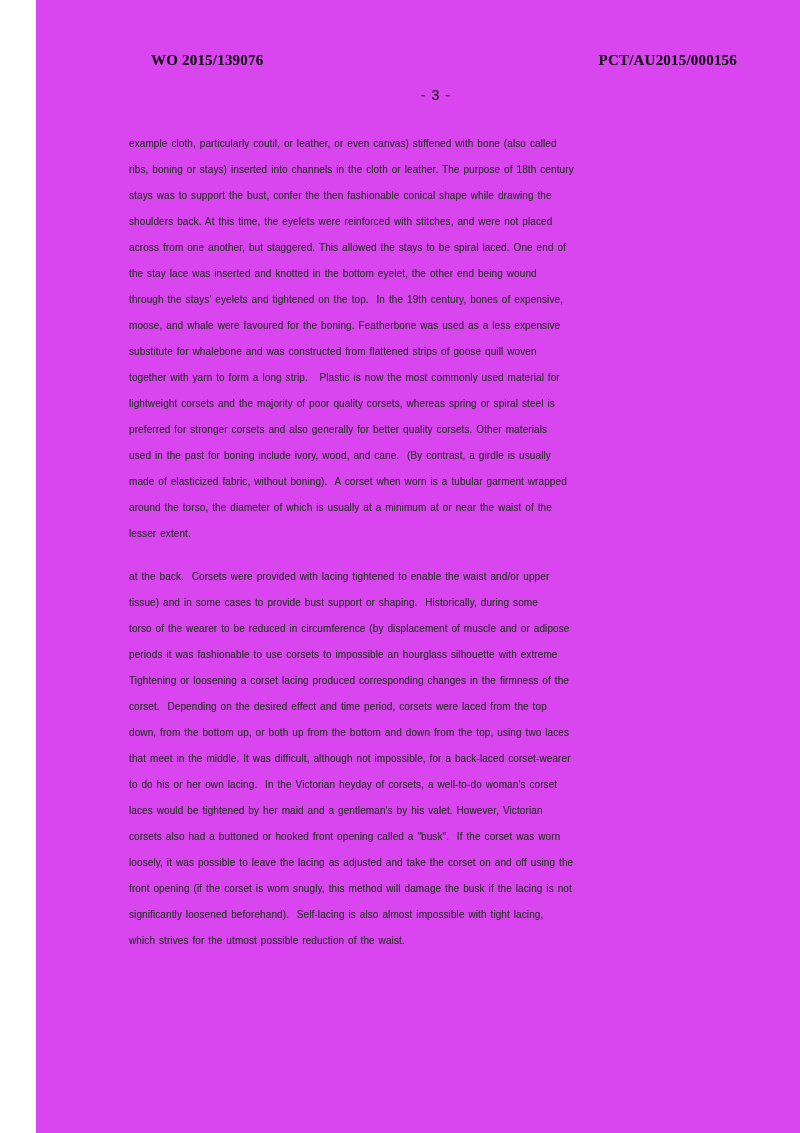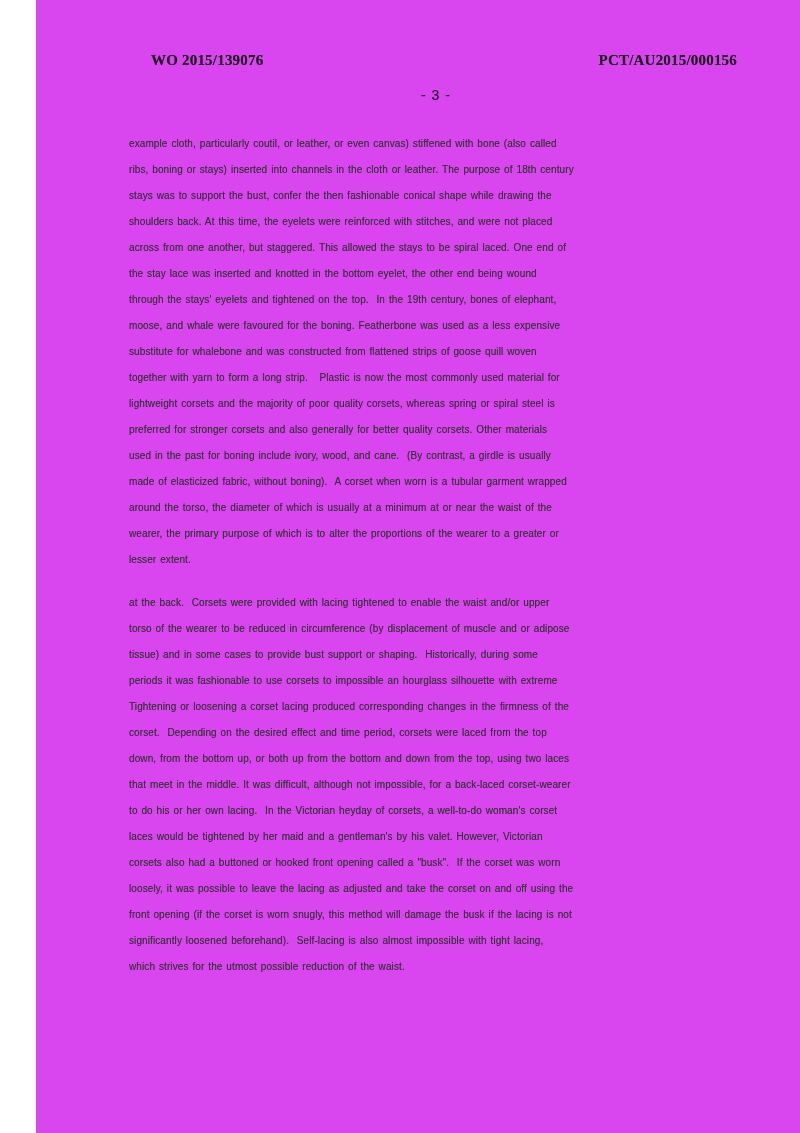--- a/index.html
+++ b/index.html
@@ -78,38 +78,37 @@
   <div class="doc-body">
 
     <div class="para">
 
     <div class="line">example cloth, particularly coutil, or leather, or even canvas) stiffened with bone (also called</div>
         <div class="line">ribs, boning or stays) inserted into channels in the cloth or leather. The purpose of 18th century</div>
         <div class="line">stays was to support the bust, confer the then fashionable conical shape while drawing the</div>
         <div class="line">shoulders back. At this time, the eyelets were reinforced with stitches, and were not placed</div>
         <div class="line">across from one another, but staggered. This allowed the stays to be spiral laced. One end of</div>
         <div class="line">the stay lace was inserted and knotted in the bottom eyelet, the other end being wound</div>
-        <div class="line">through the stays' eyelets and tightened on the top.  In the 19th century, bones of elephant,</div>
+        <div class="line">through the stays' eyelets and tightened on the top.  In the 19th century, bones of expensive,</div>
         <div class="line">moose, and whale were favoured for the boning. Featherbone was used as a less expensive</div>
         <div class="line">substitute for whalebone and was constructed from flattened strips of goose quill woven</div>
         <div class="line">together with yarn to form a long strip.   Plastic is now the most commonly used material for</div>
         <div class="line">lightweight corsets and the majority of poor quality corsets, whereas spring or spiral steel is</div>
         <div class="line">preferred for stronger corsets and also generally for better quality corsets. Other materials</div>
         <div class="line">used in the past for boning include ivory, wood, and cane.  (By contrast, a girdle is usually</div>
         <div class="line">made of elasticized fabric, without boning).  A corset when worn is a tubular garment wrapped</div>
         <div class="line">around the torso, the diameter of which is usually at a minimum at or near the waist of the</div>
-        <div class="line">wearer, the primary purpose of which is to alter the proportions of the wearer to a greater or</div>
         <div class="line">lesser extent.</div>
       </div>
 
     <div class="para">
 
         <div class="line">at the back.  Corsets were provided with lacing tightened to enable the waist and/or upper</div>
+        <div class="line">tissue) and in some cases to provide bust support or shaping.  Historically, during some</div>
         <div class="line">torso of the wearer to be reduced in circumference (by displacement of muscle and or adipose</div>
-        <div class="line">tissue) and in some cases to provide bust support or shaping.  Historically, during some</div>
         <div class="line">periods it was fashionable to use corsets to impossible an hourglass silhouette with extreme</div>
         <div class="line">Tightening or loosening a corset lacing produced corresponding changes in the firmness of the</div>
         <div class="line">corset.  Depending on the desired effect and time period, corsets were laced from the top</div>
         <div class="line">down, from the bottom up, or both up from the bottom and down from the top, using two laces</div>
         <div class="line">that meet in the middle. It was difficult, although not impossible, for a back-laced corset-wearer</div>
         <div class="line">to do his or her own lacing.  In the Victorian heyday of corsets, a well-to-do woman's corset</div>
         <div class="line">laces would be tightened by her maid and a gentleman's by his valet. However, Victorian</div>
         <div class="line">corsets also had a buttoned or hooked front opening called a "busk".  If the corset was worn</div>
         <div class="line">loosely, it was possible to leave the lacing as adjusted and take the corset on and off using the</div>
         <div class="line">front opening (if the corset is worn snugly, this method will damage the busk if the lacing is not</div>

